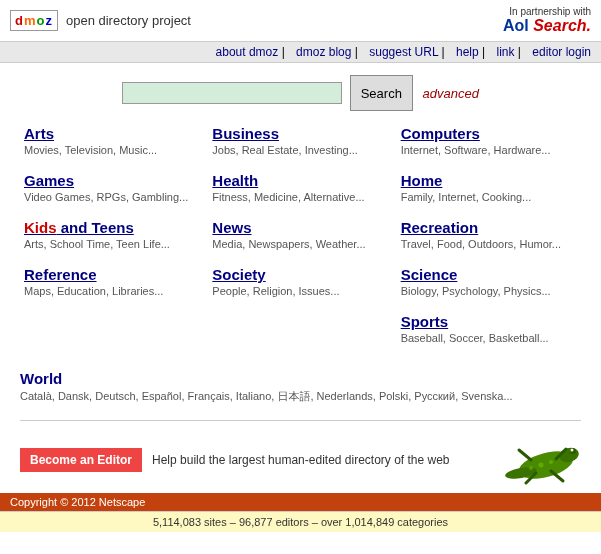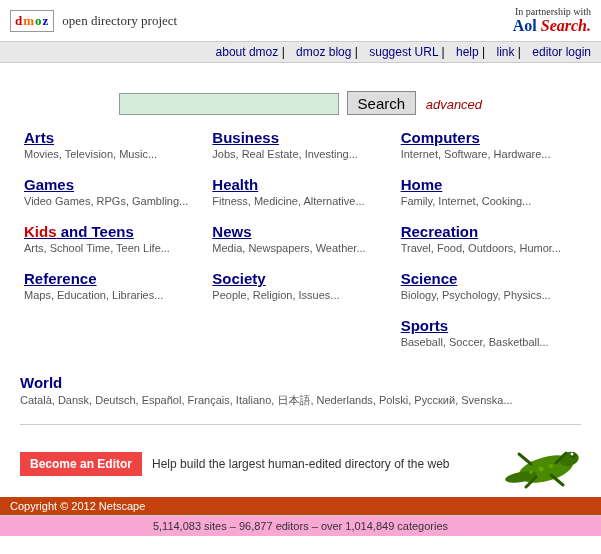--- a/index.html
+++ b/index.html
@@ -6,21 +6,20 @@
     body { font-family: Arial, sans-serif; font-size: 13px; background: #fff; width: 601px; }
 
     
     #header {
       background: #fff;
       border-bottom: 1px solid #ccc;
       display: flex;
       align-items: center;
       justify-content: space-between;
       padding: 6px 10px;
-      font-family: Liberation Serif, serif;
     }
     #logo-area { display: flex; align-items: center; gap: 8px; }
     #logo-box {
       border: 1px solid #999;
       padding: 2px 4px;
       font-size: 13px;
       font-weight: bold;
       letter-spacing: 1px;
     }
     #logo-box span.d { color: #cc0000; }
@@ -53,26 +52,25 @@
       width: 220px;
       height: 22px;
       background: #d4edda;
       border: 1px solid #999;
       font-size: 13px;
       padding: 2px 4px;
     }
     #search-btn {
       margin-left: 4px;
       padding: 2px 10px;
-      height: 24px;
+      height: 36px;
       background: #ddd;
       border: 1px solid #888;
       cursor: pointer;
-      font-size: 15px;
-      margin-top: 16px;
+      font-size: 13px;
     }
     #advanced-link {
       margin-left: 6px;
       color: #990000;
       font-style: italic;
       text-decoration: none;
       font-size: 13px;
     }
 
     
@@ -156,21 +154,21 @@
     
     #copyright {
       background: #c2410c;
       color: #fff;
       font-size: 11px;
       padding: 3px 10px;
     }
 
     
     #footer-stats {
-      background: #f9a8d4;
+      background: #fef9c3;
       text-align: center;
       font-size: 11px;
       color: #333;
       padding: 4px;
       border-top: 1px solid #ccc;
     }
   </style>
 </head>
 <body>
 

